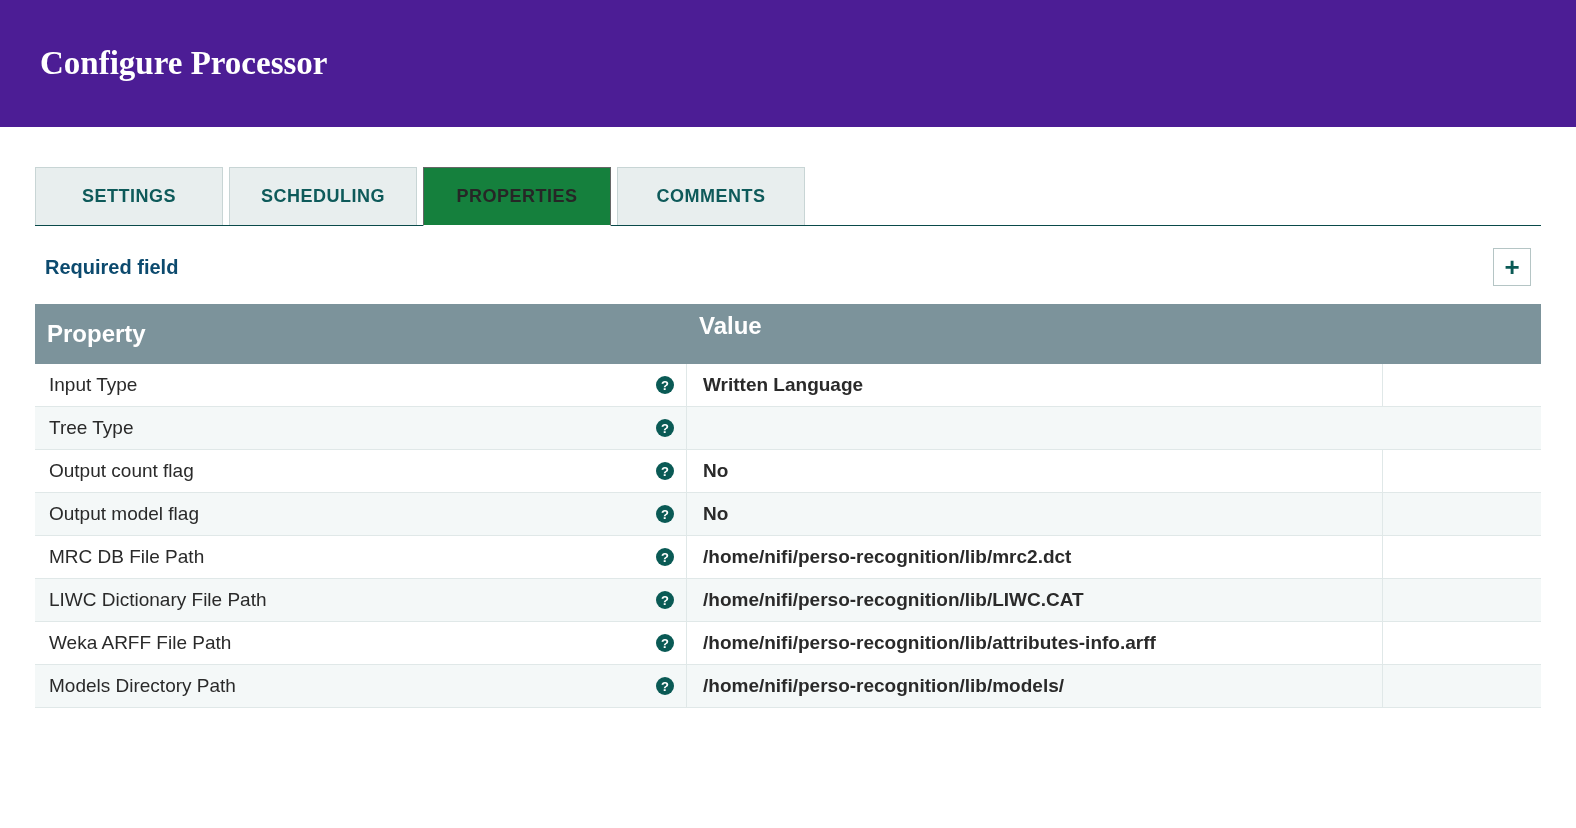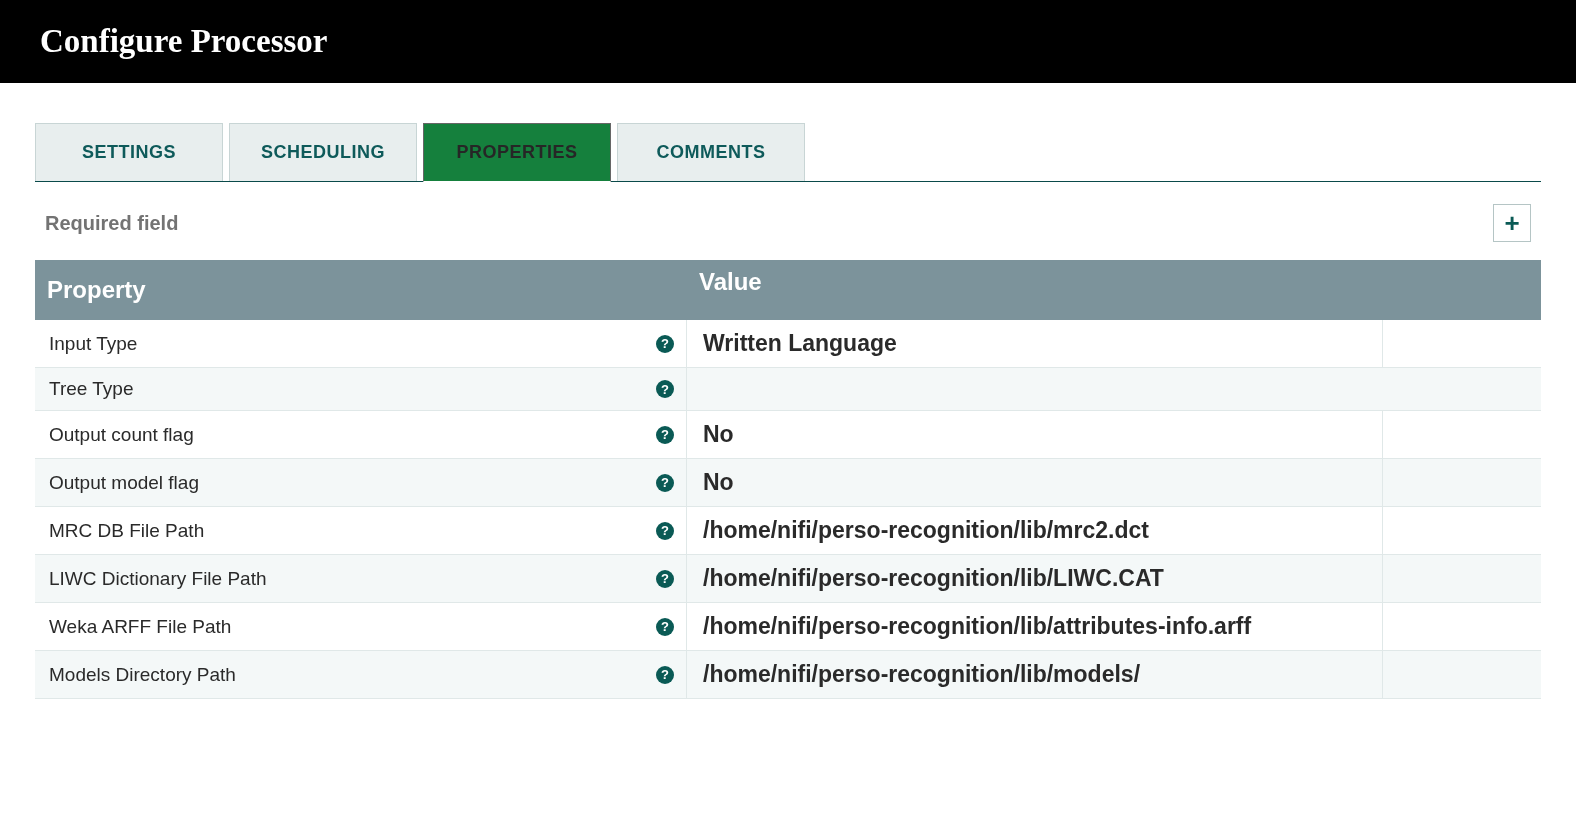--- a/index.html
+++ b/index.html
@@ -7,22 +7,22 @@
   margin: 0;
   padding: 0;
 }
 body {
   font-family: "Helvetica Neue", Helvetica, Arial, sans-serif;
   background: #ffffff;
   color: #262626;
   width: 1576px;
 }
 .header {
-  background: #000000;
-  padding: 23px 40px;
+  background: #4c1d95;
+  padding: 45px 40px;
 }
 .header h1 {
   color: #ffffff;
   font-family: Georgia, "Times New Roman", serif;
   font-weight: 700;
   font-size: 33px;
 }
 .content {
   padding: 40px 35px 0 35px;
 }
@@ -53,21 +53,21 @@
 }
 .subheader {
   display: flex;
   align-items: center;
   justify-content: space-between;
   padding: 22px 10px 18px 10px;
 }
 .required-label {
   font-size: 20px;
   font-weight: 700;
-  color: #737373;
+  color: #0c4a6e;
 }
 .add-btn {
   width: 38px;
   height: 38px;
   border: 1px solid #b5c5c5;
   background: #ffffff;
   display: flex;
   align-items: center;
   justify-content: center;
   cursor: pointer;
@@ -126,21 +126,21 @@
   font-weight: 700;
   display: flex;
   align-items: center;
   justify-content: center;
   cursor: pointer;
   flex-shrink: 0;
 }
 .cell-value {
   flex: 1;
   padding: 10px 16px;
-  font-size: 23px;
+  font-size: 19px;
   font-weight: 700;
   color: #2a2a2a;
   border-right: 1px solid #e0e8e8;
   display: flex;
   align-items: center;
 }
 .cell-actions {
   width: 158px;
 }
 </style>

